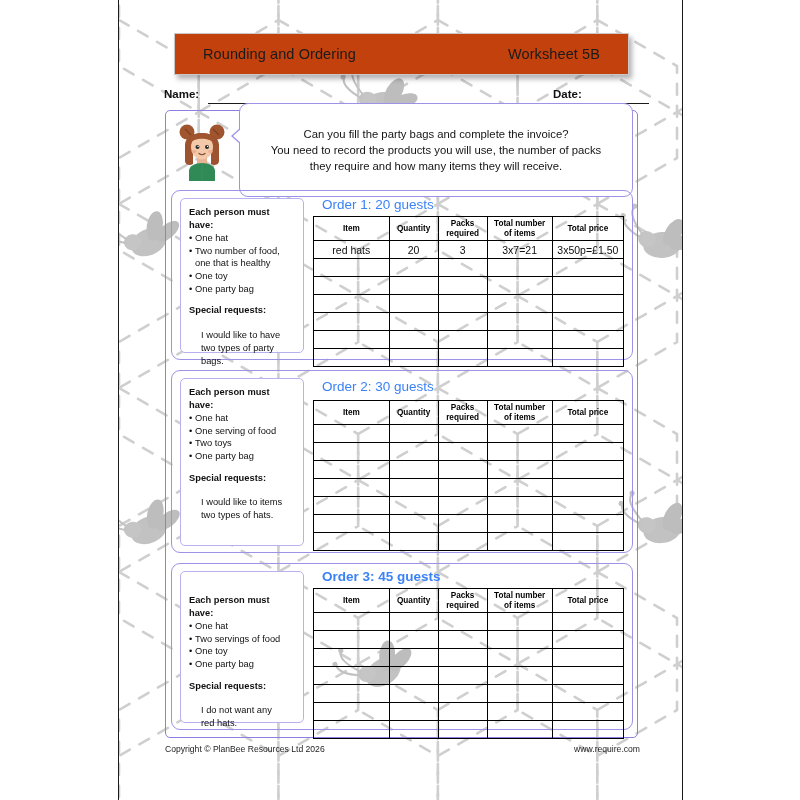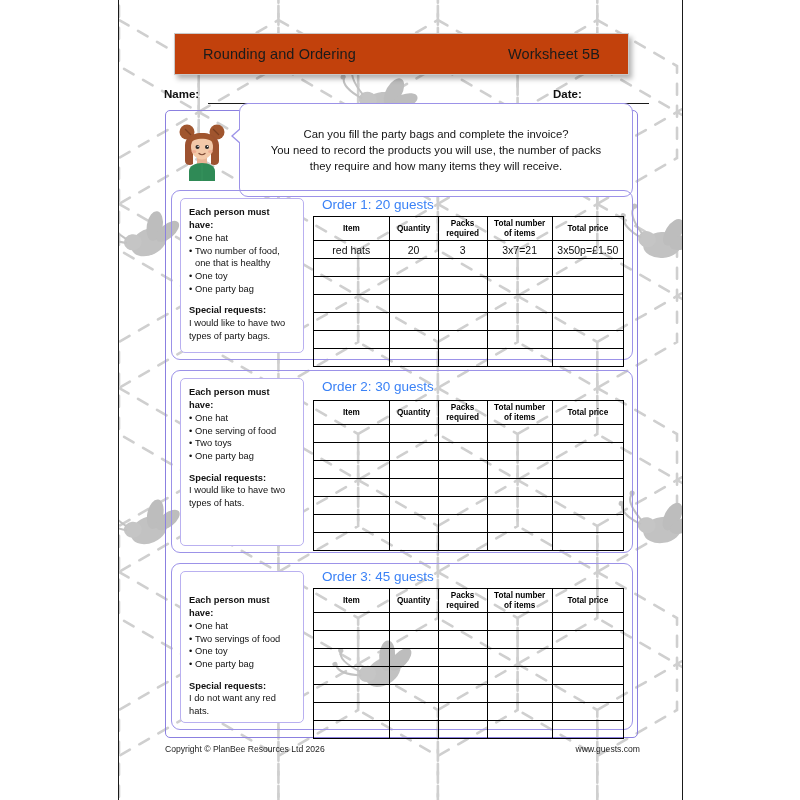--- a/index.html
+++ b/index.html
@@ -205,34 +205,34 @@
     font-size: 9.3px;
     font-weight: bold;
     color: #101010;
     margin: 9px 0 0 0;
     line-height: 1.35;
   }
   .req-sp-text {
     font-size: 9.3px;
     line-height: 1.38;
     color: #101010;
-    margin: 0;
+    margin: 12px;
   }
   #order-panel-3 .req-box { padding-top: 22px; }
 
   
   .order-title {
     position: absolute;
     font-size: 13.5px;
     color: #3b82f6;
     white-space: nowrap;
   }
   #order-panel-1 .order-title { left: 150px; top: 6px; }
   #order-panel-2 .order-title { left: 150px; top: 8px; }
-  #order-panel-3 .order-title { left: 150px; top: 5px; }
+  #order-panel-3 .order-title { left: 150px; top: 5px; font-weight: bold; }
 
   
   .order-table {
     position: absolute;
     left: 141px;
     border-collapse: collapse;
     table-layout: fixed;
     width: 311px;
     background: transparent;
     padding-left: 45px;
@@ -514,21 +514,21 @@
 
         <div class="req-box">
           <p class="req-head">Each person must have:</p>
           <ul class="req-list">
             <li>One hat</li>
             <li>One serving of food</li>
             <li>Two toys</li>
             <li>One party bag</li>
           </ul>
           <p class="req-sp-head">Special requests:</p>
-          <p class="req-sp-text">I would like to have two types of hats.</p>
+          <p class="req-sp-text">I would like to items two types of hats.</p>
         </div>
 
         <div class="order-title">Order 2: 30 guests</div>
 
         <table class="order-table">
           <colgroup>
             <col class="col-item">
               <col class="col-qty">
               <col class="col-packs">
             <col class="col-totnum">
@@ -691,18 +691,18 @@
                 <td></td>
                 <td></td>
                 <td></td>
               </tr>
           </tbody>
         </table>
       </div>
 
       <div class="footer">
         <span>Copyright © PlanBee Resources Ltd 2026</span>
-        <span>www.guests.com</span>
+        <span>www.require.com</span>
       </div>
 
     </div>
   </div>
 </div>
 
 </body></html>

